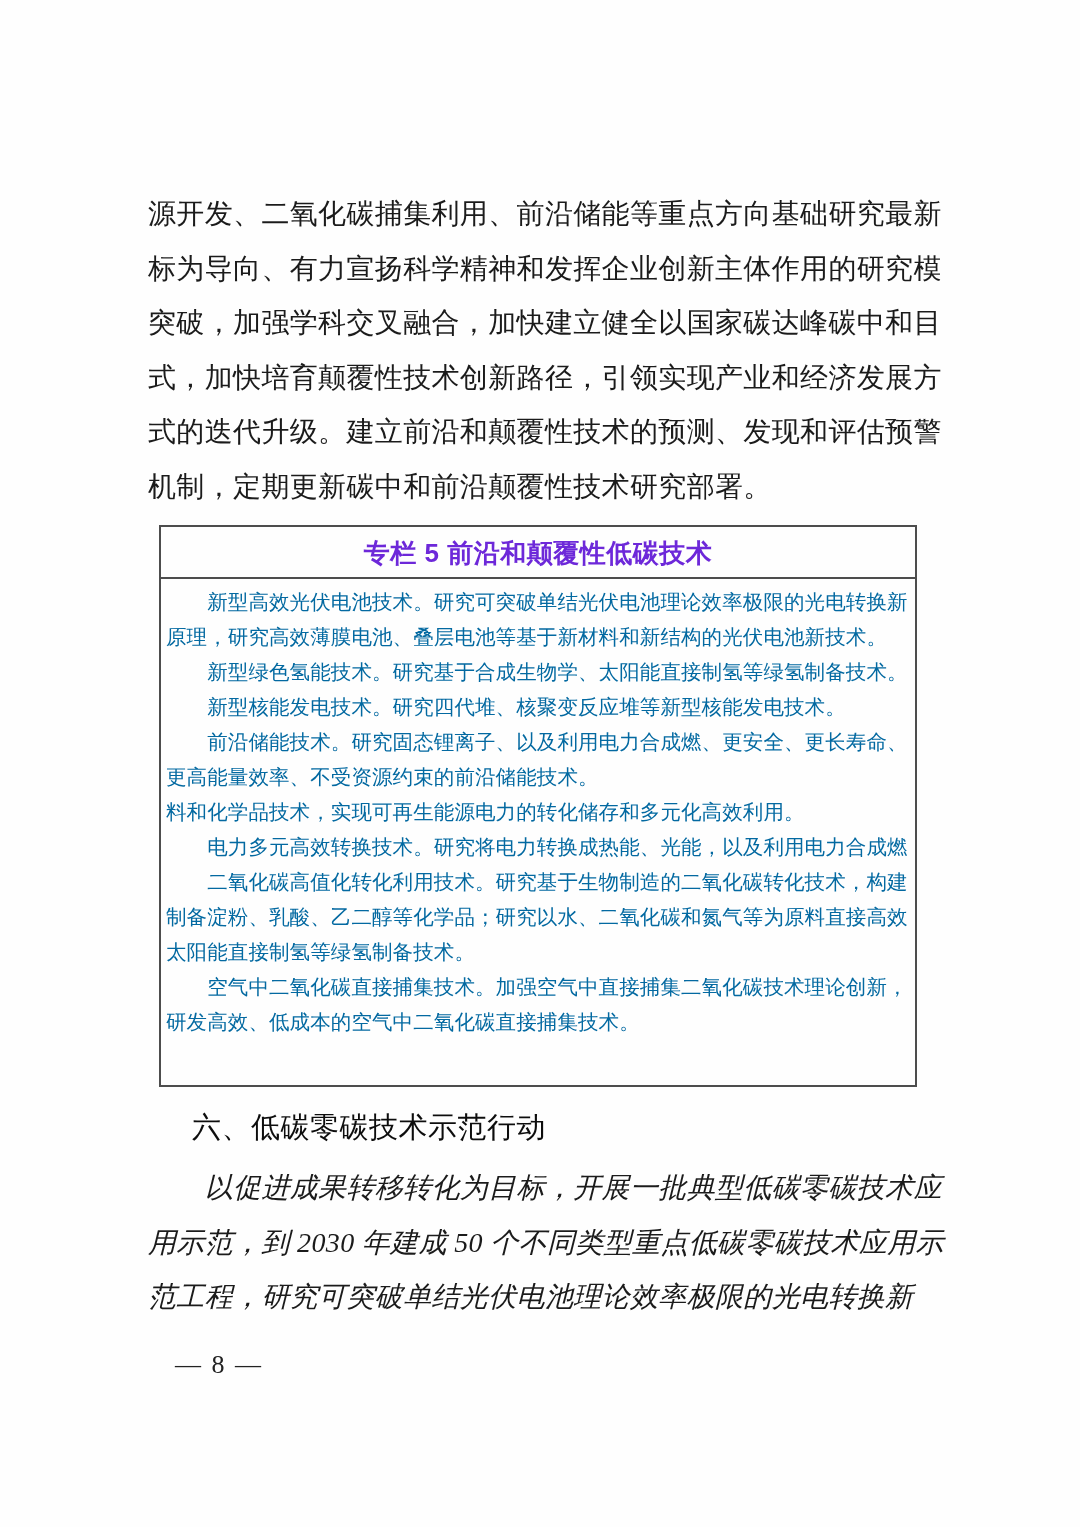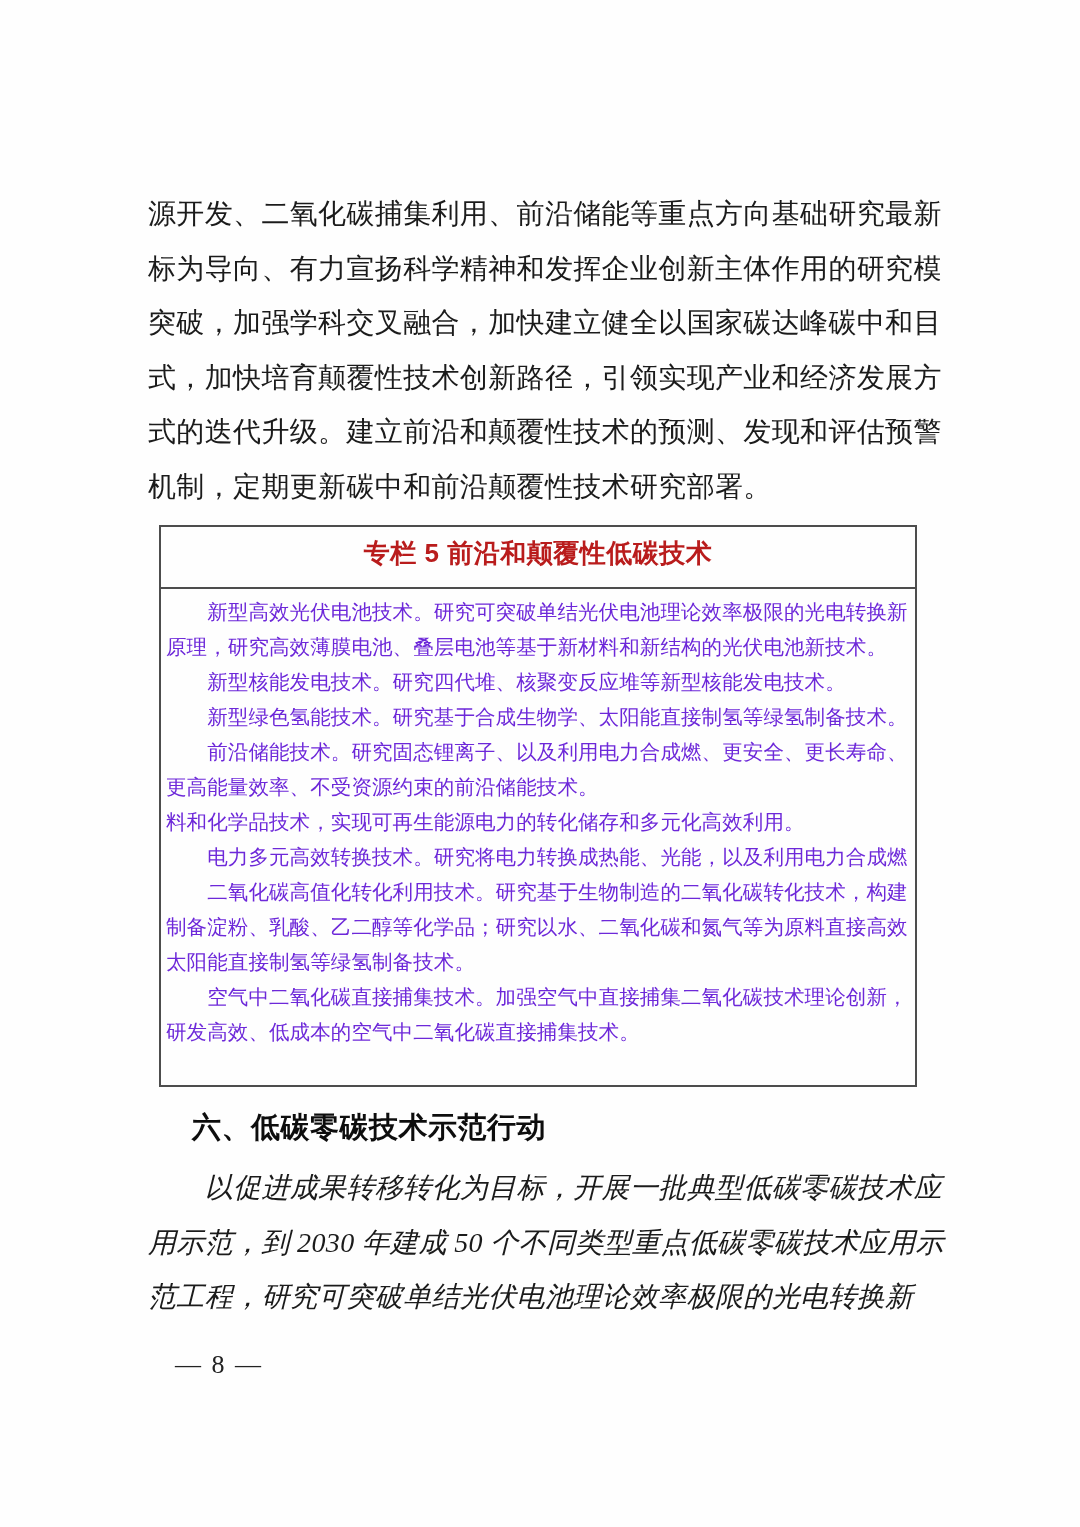--- a/index.html
+++ b/index.html
@@ -32,47 +32,47 @@
   .callout {
     position: absolute;
     left: 159px;
     top: 525px;
     width: 758px;
     height: 562px;
     border: 2px solid #4d4d4d;
     background: #fefefe;
   }
   .callout-title {
-    height: 62px;
+    height: 52px;
     line-height: 53px;
     text-align: center;
     font-family: "Liberation Sans", "DejaVu Sans", sans-serif;
     font-weight: bold;
     font-size: 26px;
-    color: #b91c1c;
+    color: #6d28d9;
     border-bottom: 2px solid #4d4d4d;
     letter-spacing: 0.5px;
   }
   .callout-body {
     padding: 6px 5px 0 5px;
     font-size: 20.5px;
     line-height: 35px;
     letter-spacing: 0.1px;
     white-space: nowrap;
-    color: #6d28d9;
+    color: #0369a1;
   }
   .callout-body .boxline { height: 35px; }
 
   
   .heading {
     position: absolute;
     left: 192px;
     top: 1106px;
     font-family: "Liberation Sans", "DejaVu Sans", sans-serif;
-    font-weight: bold;
+    font-weight: normal;
     font-size: 29px;
     line-height: 42px;
     color: #0d0d0d;
     letter-spacing: 0.5px;
   }
 
   
   .footer {
     position: absolute;
     left: 175px;
@@ -94,22 +94,22 @@
       <div class="line">式，加快培育颠覆性技术创新路径，引领实现产业和经济发展方</div>
       <div class="line">式的迭代升级。建立前沿和颠覆性技术的预测、发现和评估预警</div>
       <div class="line">机制，定期更新碳中和前沿颠覆性技术研究部署。</div>
     </div>
 
   <div class="callout">
     <div class="callout-title">专栏 5  前沿和颠覆性低碳技术</div>
     <div class="callout-body">
         <div class="boxline">　　新型高效光伏电池技术。研究可突破单结光伏电池理论效率极限的光电转换新</div>
         <div class="boxline">原理，研究高效薄膜电池、叠层电池等基于新材料和新结构的光伏电池新技术。</div>
+        <div class="boxline">　　新型绿色氢能技术。研究基于合成生物学、太阳能直接制氢等绿氢制备技术。</div>
         <div class="boxline">　　新型核能发电技术。研究四代堆、核聚变反应堆等新型核能发电技术。</div>
-        <div class="boxline">　　新型绿色氢能技术。研究基于合成生物学、太阳能直接制氢等绿氢制备技术。</div>
         <div class="boxline">　　前沿储能技术。研究固态锂离子、以及利用电力合成燃、更安全、更长寿命、</div>
         <div class="boxline">更高能量效率、不受资源约束的前沿储能技术。</div>
         <div class="boxline">料和化学品技术，实现可再生能源电力的转化储存和多元化高效利用。</div>
         <div class="boxline">　　电力多元高效转换技术。研究将电力转换成热能、光能，以及利用电力合成燃</div>
         <div class="boxline">　　二氧化碳高值化转化利用技术。研究基于生物制造的二氧化碳转化技术，构建</div>
         <div class="boxline">制备淀粉、乳酸、乙二醇等化学品；研究以水、二氧化碳和氮气等为原料直接高效</div>
         <div class="boxline">太阳能直接制氢等绿氢制备技术。</div>
         <div class="boxline">　　空气中二氧化碳直接捕集技术。加强空气中直接捕集二氧化碳技术理论创新，</div>
         <div class="boxline">研发高效、低成本的空气中二氧化碳直接捕集技术。</div>
       </div>

